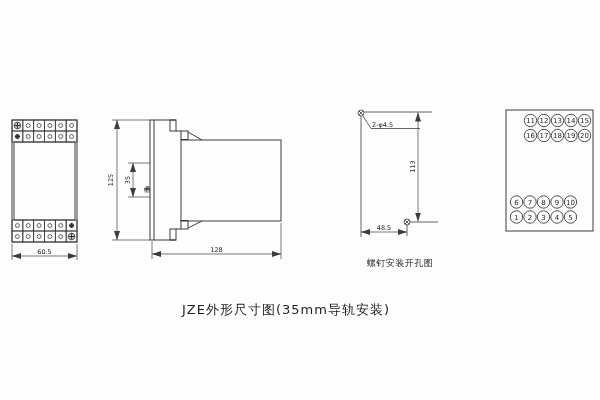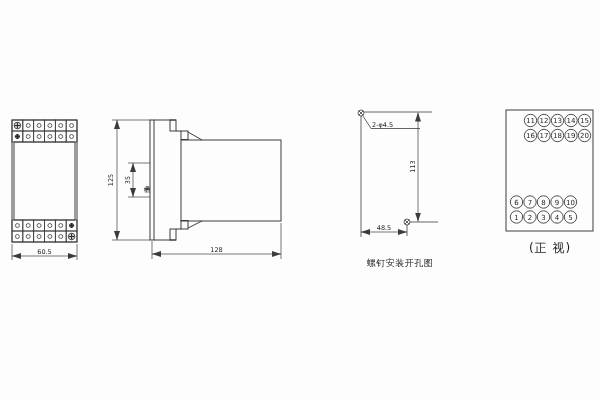--- a/index.html
+++ b/index.html
@@ -270,14 +270,14 @@
       <g>
             <circle cx="570.5" cy="217" r="6.2"></circle>
             <text x="570.5" y="219.5" text-anchor="middle" fill="#1e1e1e" stroke="none">5</text>
           </g>
     </g>
   </g>
 </svg>
 
 <div class="cap cap-slot">卡槽</div>
 <div class="cap cap-drill">螺钉安装开孔图</div>
-<div class="cap cap-terminal">(正 视)</div>
+<div class="cap cap-title">JZE外形尺寸图(35mm导轨安装)</div>
 </div>
 
 </body></html>

